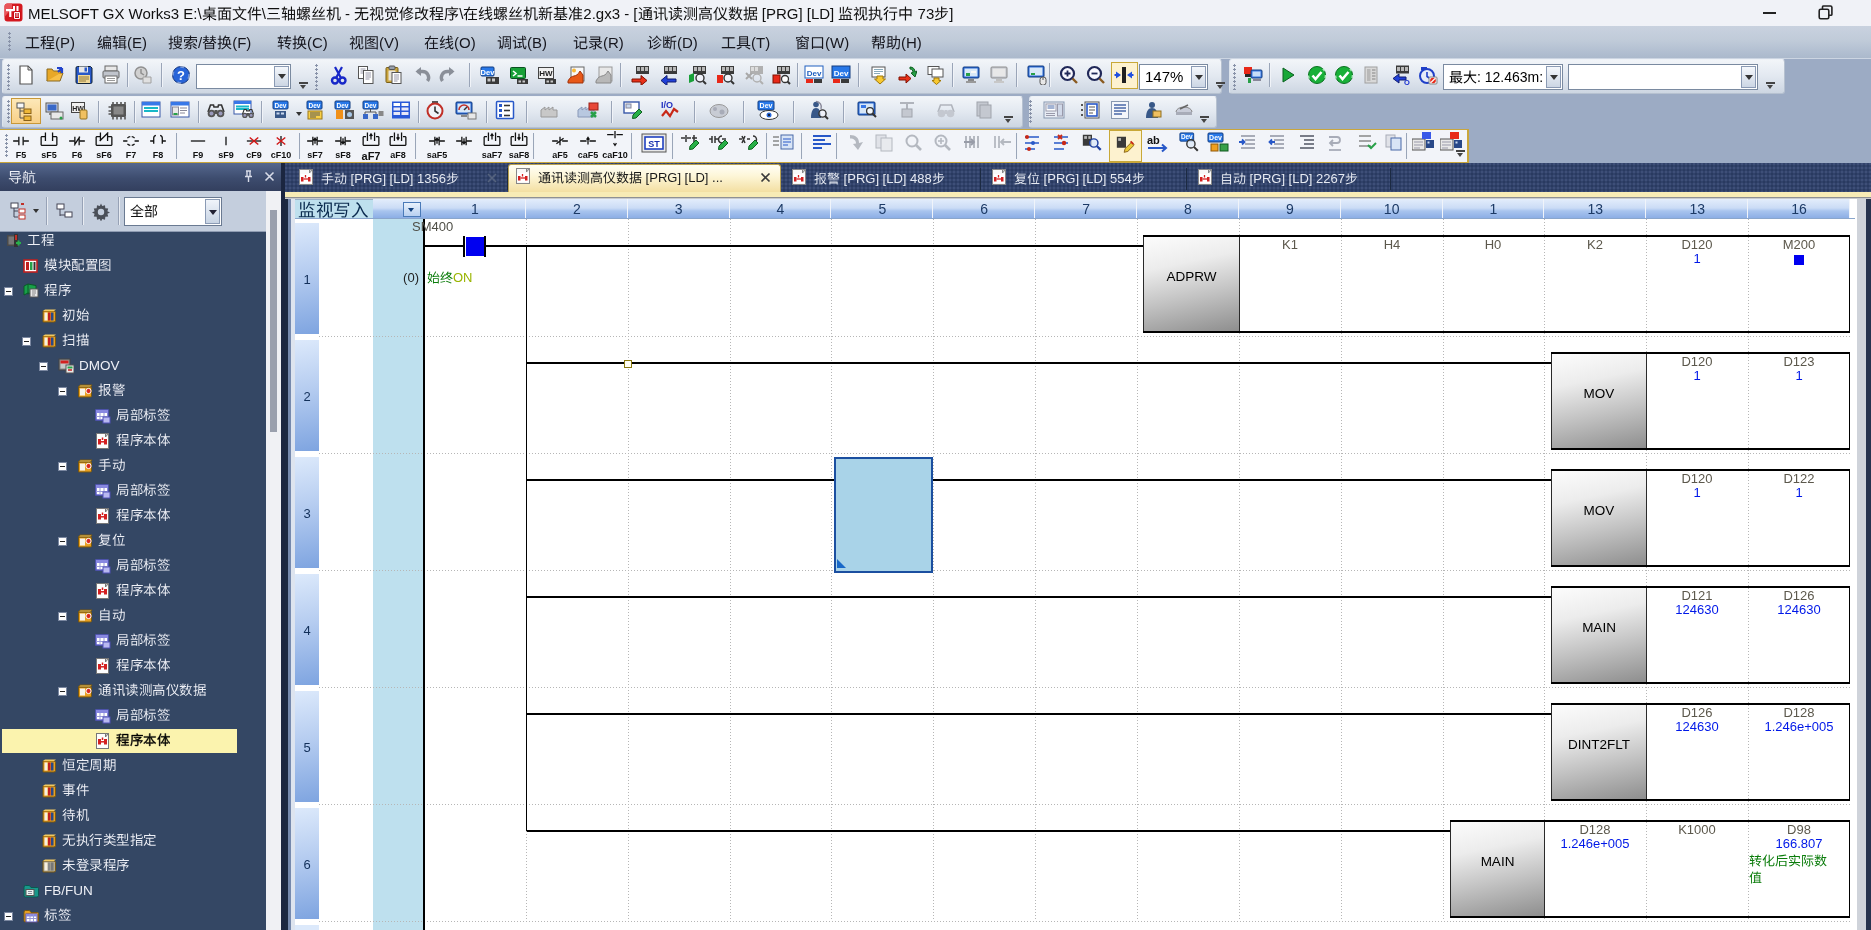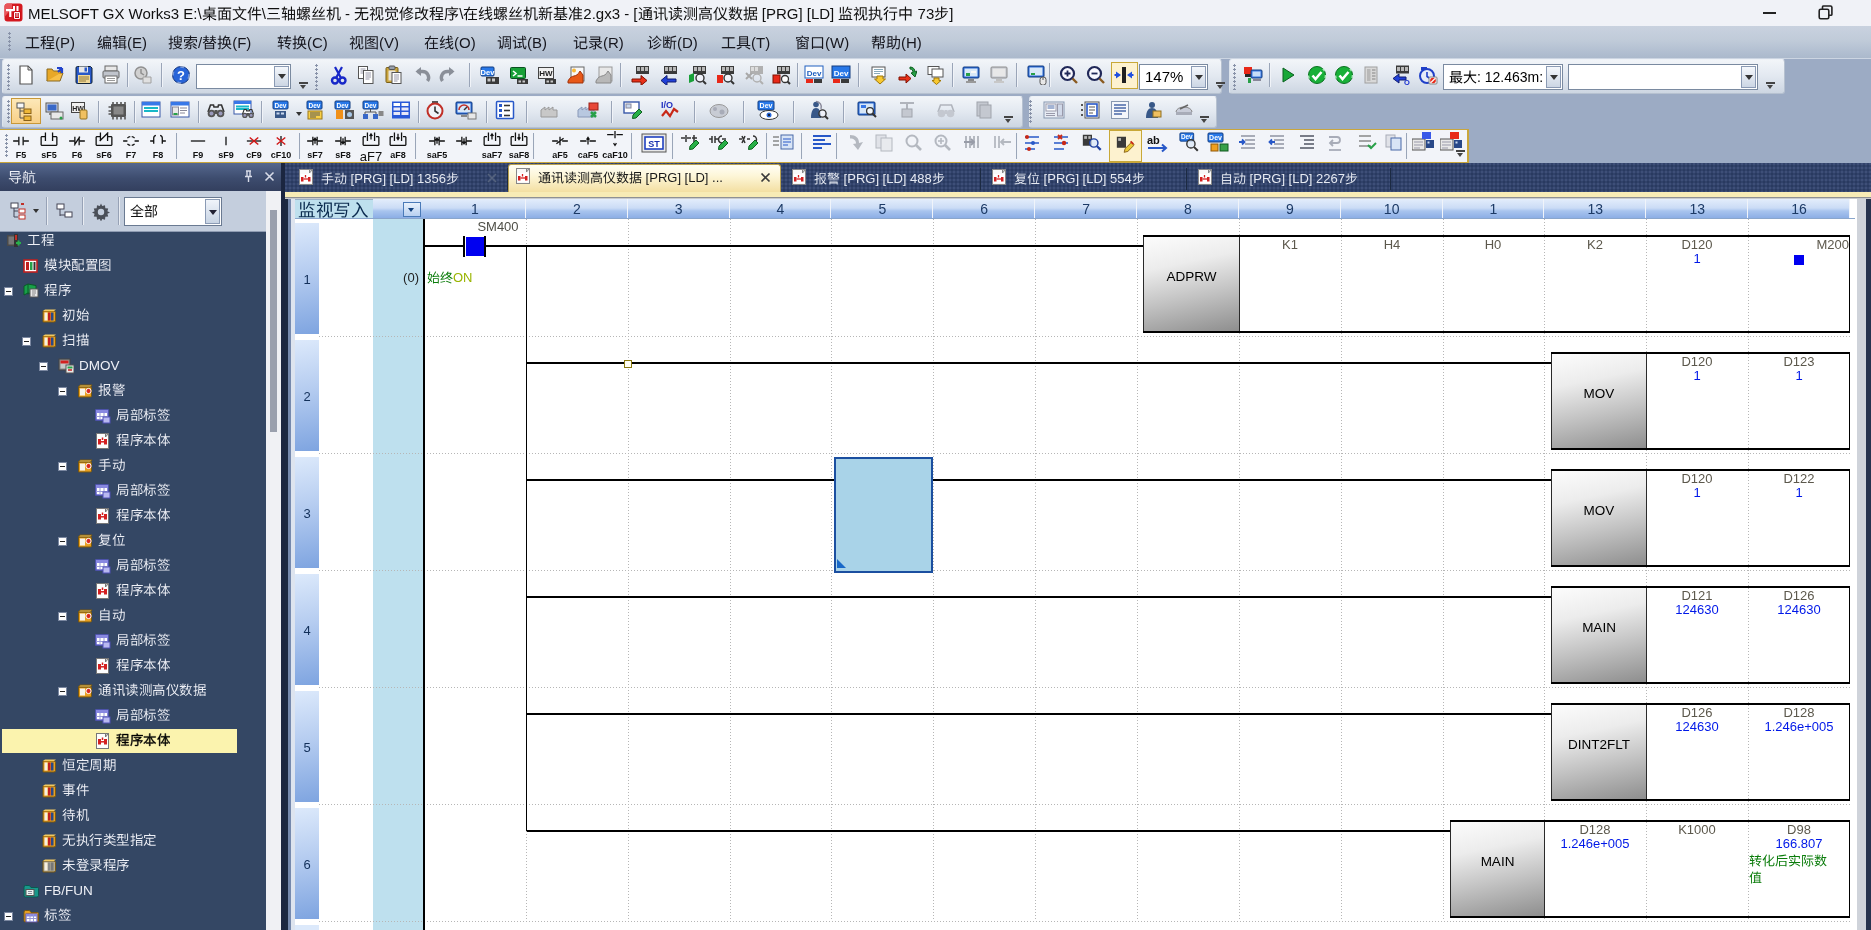--- a/index.html
+++ b/index.html
@@ -722,21 +722,21 @@
     <path d="M2,14 h7 M17,14 h7 M10,8 v12 M16,8 v12 M13,18 v-8 m-2,3 l2,-3 2,3" fill="none" stroke="#111" stroke-width="1.8"></path>
   </svg>
 <div class="a t" style="left:302px;top:150px;width:26px;text-align:center;font-size:9px;color:#111;font-weight:bold">sF7</div>
 <svg class="a" style="left:330px;top:131px" width="26" height="20" viewBox="0 0 26 28">
     <path d="M2,14 h7 M17,14 h7 M10,8 v12 M16,8 v12 M13,10 v8 m-2,-3 l2,3 2,-3" fill="none" stroke="#111" stroke-width="1.8"></path>
   </svg>
 <div class="a t" style="left:330px;top:150px;width:26px;text-align:center;font-size:9px;color:#111;font-weight:bold">sF8</div>
 <svg class="a" style="left:358px;top:131px" width="26" height="20" viewBox="0 0 26 28">
     <path d="M2,8 h4 M20,8 h4 M8,2 v12 M18,2 v12 M13,12 v-8 m-2,3 l2,-3 2,3 M2,8 v12 M24,8 v12 M2,20 h22" fill="none" stroke="#111" stroke-width="1.8"></path>
   </svg>
-<div class="a t" style="left:358px;top:150px;width:26px;text-align:center;font-size:13px;color:#111;font-weight:normal">aF7</div>
+<div class="a t" style="left:358px;top:150px;width:26px;text-align:center;font-size:11px;color:#111;font-weight:bold">aF7</div>
 <svg class="a" style="left:385px;top:131px" width="26" height="20" viewBox="0 0 26 28">
     <path d="M2,8 h4 M20,8 h4 M8,2 v12 M18,2 v12 M13,4 v8 m-2,-3 l2,3 2,-3 M2,8 v12 M24,8 v12 M2,20 h22" fill="none" stroke="#111" stroke-width="1.8"></path>
   </svg>
 <div class="a t" style="left:385px;top:150px;width:26px;text-align:center;font-size:9px;color:#111;font-weight:bold">aF8</div>
 <div class="a sep1" style="left:415px;top:133px;width:1px;height:26px;"></div>
 <svg class="a" style="left:424px;top:131px" width="26" height="20" viewBox="0 0 26 28">
     <path d="M2,14 h7 M17,14 h7 M10,8 v12 M16,8 v12 M13,18 v-8 m-2,3 l2,-3 2,3" fill="none" stroke="#111" stroke-width="1.8"></path>
   </svg>
 <div class="a t" style="left:424px;top:150px;width:26px;text-align:center;font-size:9px;color:#111;font-weight:bold">saF5</div>
 <svg class="a" style="left:451px;top:131px" width="26" height="20" viewBox="0 0 26 28">
@@ -1088,39 +1088,39 @@
 <div class="a" style="left:319px;top:686.5px;width:1531px;height:1px;background-image:repeating-linear-gradient(to right,#b6b6b6 0 1px,transparent 1px 3px)"></div>
 <div class="a" style="left:319px;top:803.5px;width:1531px;height:1px;background-image:repeating-linear-gradient(to right,#b6b6b6 0 1px,transparent 1px 3px)"></div>
 <div class="a" style="left:319px;top:920.5px;width:1531px;height:1px;background-image:repeating-linear-gradient(to right,#b6b6b6 0 1px,transparent 1px 3px)"></div>
 <div class="a" style="left:423.25px;top:219px;width:1.5px;height:711px;background:#000"></div>
 <div class="a" style="left:525.75px;top:246px;width:1.5px;height:585px;background:#000"></div>
 <div class="a" style="left:424px;top:245.25px;width:40px;height:1.5px;background:#000"></div>
 <div class="a" style="left:485px;top:245.25px;width:658px;height:1.5px;background:#000"></div>
 <div class="a" style="left:463.2px;top:235.5px;width:1.8px;height:21px;background:#000"></div>
 <div class="a" style="left:484px;top:235.5px;width:1.8px;height:21px;background:#000"></div>
 <div class="a" style="left:465.5px;top:236.5px;width:18px;height:19px;background:#0000f0"></div>
-<div class="a t" style="left:448px;top:219.5px;width:100px;text-align:center;font-size:13px;color:#4f4f47">SM400</div>
+<div class="a t" style="left:412px;top:219.5px;width:100px;text-align:left;font-size:13px;color:#4f4f47">SM400</div>
 <div class="a t" style="left:373px;top:271px;width:46px;text-align:right;font-size:13px;color:#222">(0)</div>
 <div class="a t" style="left:427px;top:271px;font-size:13px;color:#0a7c0a"><svg class="cj" style="width:13px;height:13px" viewBox="0 0 1000 1000">
       <use href="#u59CB"></use>
     </svg><svg class="cj" style="width:13px;height:13px" viewBox="0 0 1000 1000">
       <use href="#u7EC8"></use>
     </svg><span style="color:#9ab400">ON</span></div>
 <div class="a" style="left:1143px;top:236px;width:97px;height:96px;background:linear-gradient(168deg,#fcfcfc 0%,#ececec 30%,#c2c2c2 62%,#8e8e8e 100%);border:1px solid #2a2a2a"></div>
 <div class="a t" style="left:1143px;top:269px;width:97px;text-align:center;font-size:13.5px;color:#000">ADPRW</div>
 <div class="a" style="left:1143px;top:235.25px;width:707px;height:1.5px;background:#000"></div>
 <div class="a" style="left:1143px;top:331.25px;width:707px;height:1.5px;background:#000"></div>
 <div class="a" style="left:1848.5px;top:235.25px;width:1.5px;height:97.5px;background:#000"></div>
 <div class="a t" style="left:1240px;top:238px;width:100px;text-align:center;font-size:13px;color:#5c584c">K1</div>
 <div class="a t" style="left:1342px;top:238px;width:100px;text-align:center;font-size:13px;color:#5c584c">H4</div>
 <div class="a t" style="left:1443px;top:238px;width:100px;text-align:center;font-size:13px;color:#5c584c">H0</div>
 <div class="a t" style="left:1545px;top:238px;width:100px;text-align:center;font-size:13px;color:#5c584c">K2</div>
 <div class="a t" style="left:1647px;top:238px;width:100px;text-align:center;font-size:13px;color:#5c584c">D120</div>
 <div class="a t" style="left:1647px;top:252px;width:100px;text-align:center;font-size:13px;color:#0018e8">1</div>
-<div class="a t" style="left:1749px;top:238px;width:100px;text-align:right;font-size:13px;color:#5c584c">M200</div>
+<div class="a t" style="left:1749px;top:238px;width:100px;text-align:center;font-size:13px;color:#5c584c">M200</div>
 <div class="a" style="left:1794px;top:255px;width:10px;height:10px;background:#0000f0"></div>
 <div class="a" style="left:527px;top:362.25px;width:1024px;height:1.5px;background:#000"></div>
 <div class="a" style="left:1551px;top:353px;width:96px;height:96px;background:linear-gradient(168deg,#fcfcfc 0%,#ececec 30%,#c2c2c2 62%,#8e8e8e 100%);border:1px solid #2a2a2a"></div>
 <div class="a t" style="left:1551px;top:386px;width:96px;text-align:center;font-size:13.5px;color:#000">MOV</div>
 <div class="a" style="left:1551px;top:352.25px;width:299px;height:1.5px;background:#000"></div>
 <div class="a" style="left:1551px;top:448.25px;width:299px;height:1.5px;background:#000"></div>
 <div class="a" style="left:1848.5px;top:352.25px;width:1.5px;height:97.5px;background:#000"></div>
 <div class="a t" style="left:1647px;top:355px;width:100px;text-align:center;font-size:13px;color:#5c584c">D120</div>
 <div class="a t" style="left:1647px;top:369px;width:100px;text-align:center;font-size:13px;color:#0018e8">1</div>
 <div class="a t" style="left:1749px;top:355px;width:100px;text-align:center;font-size:13px;color:#5c584c">D123</div>

